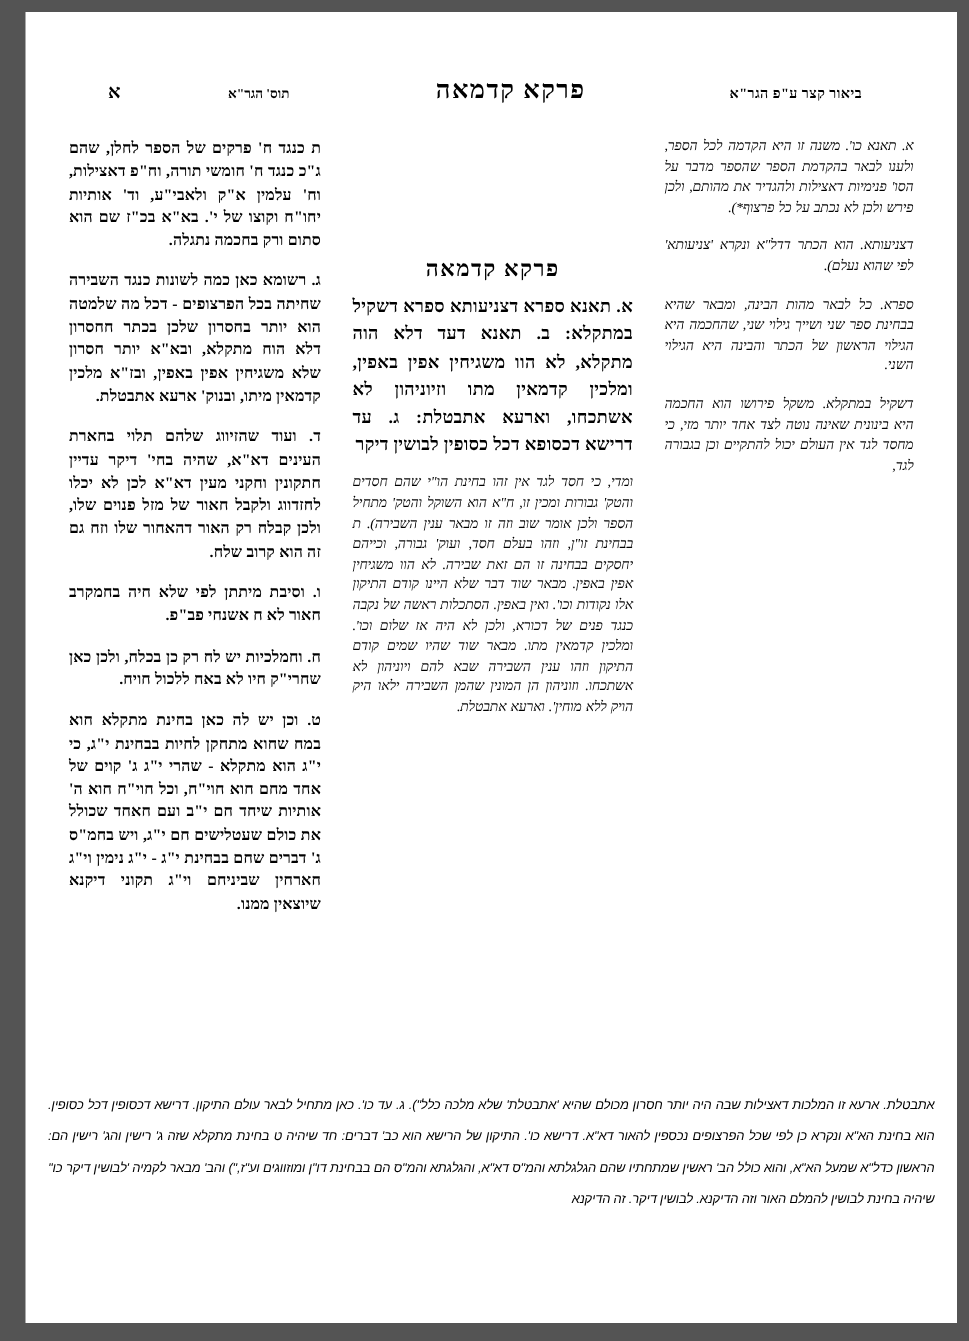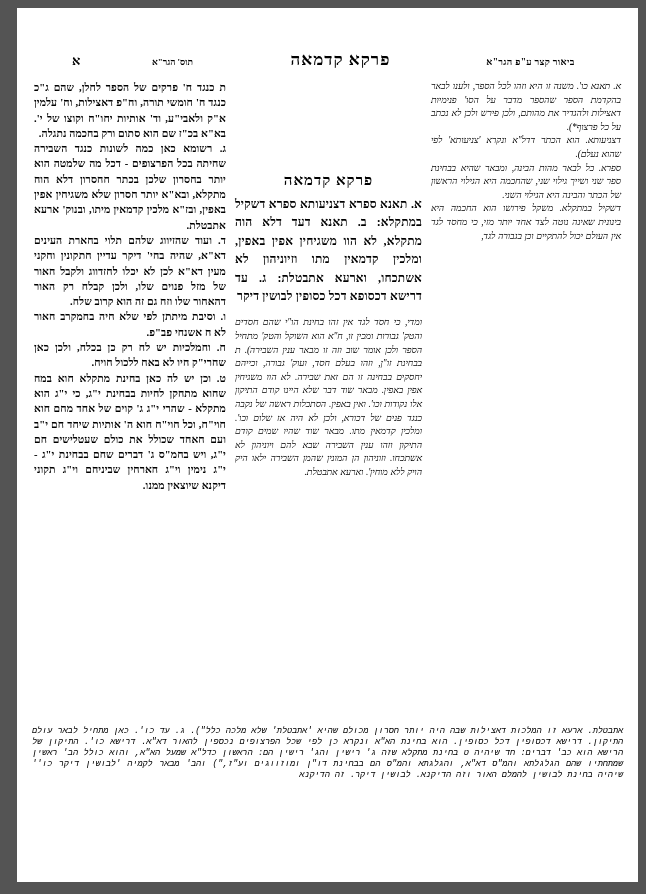--- a/index.html
+++ b/index.html
@@ -135,42 +135,42 @@
   }
   .zohar-body {
     font-family: "Liberation Serif", "DejaVu Serif", serif;
     font-size: 12px;
     line-height: 18.4px;
     text-align: justify;
     font-weight: bold;
     letter-spacing: 0.2px;
   }
   .para {
-    margin: 0;
+    margin: 12px;
     text-indent: 0;
   }
   .para + .para {
     margin-top: 0;
   }
   
   .center-top-space { height: 92px; }
   .rule-space { height: 11px; }
   
   #footnotes {
     position: absolute;
     top: 718px;
     right: 15px;
     left: 15px;
     height: 110px;
     direction: rtl;
   }
   .footnote-text {
-    font-family: Liberation Mono, monospace;
+    font-family: Liberation Sans, sans-serif;
     font-size: 8.6px;
-    line-height: 11px;
+    line-height: 21px;
     text-align: justify;
     font-style: italic;
     letter-spacing: -0.1px;
     color: #000;
   }
   .justify-last { text-align-last: right; }
 </style>
 </head>
 <body>
 
@@ -183,21 +183,21 @@
       <div class="hdr-left-group">
         <div class="hdr-tosfot">תוס' הגר"א</div>
         <div class="hdr-folio">א</div>
       </div>
     </div>
 
     <div id="columns">
 
       <div class="col col-right">
         <div class="rashi">
-          <p class="para">א. תאנא כו'. משנה זו היא וזהו לכל הספר, ולענו לבאר בהקדמת הספר שהספר מדבר על הסו' פנימיות דאצילות ולהגדיר את מהותם, ולכן פירש ולכן לא נכתב על כל פרצוף*).</p>
+          <p class="para">א. תאנא כו'. משנה זו היא הקדמה לכל הספר, ולענו לבאר בהקדמת הספר שהספר מדבר על הסו' פנימיות דאצילות ולהגדיר את מהותם, ולכן פירש ולכן לא נכתב על כל פרצוף*).</p>
           <p class="para">דצניעותא. הוא הכתר דדל"א ונקרא 'צניעותא' לפי שהוא נעלם).</p>
           <p class="para">ספרא. כל לבאר מהות הבינה, ומבאר שהיא בבחינת ספר שני ושייך גילוי שני, שהחכמה היא הגילוי הראשון של הכתר והבינה היא הגילוי השני.</p>
           <p class="para">דשקיל במתקלא. משקל פירושו הוא החכמה היא בינונית שאינה נוטה לצד אחד יותר מזי, כי מחסד לגד אין העולם יכול להתקיים וכן בגבורה לגד,</p>
         </div>
       </div>
 
       <div class="col col-center">
         <div class="center-top-space"></div>
         <div class="zohar-head">פרקא קדמאה</div>
         <div class="zohar-body">א. תאנא ספרא דצניעותא ספרא דשקיל במתקלא:  ב. תאנא דעד דלא הוה מתקלא, לא הוו משגיחין אפין באפין, ומלכין קדמאין מתו וזיוניהון לא אשתכחו, וארעא אתבטלת:  ג. עד דרישא דכסופא דכל כסופין לבושין דיקר</div>

